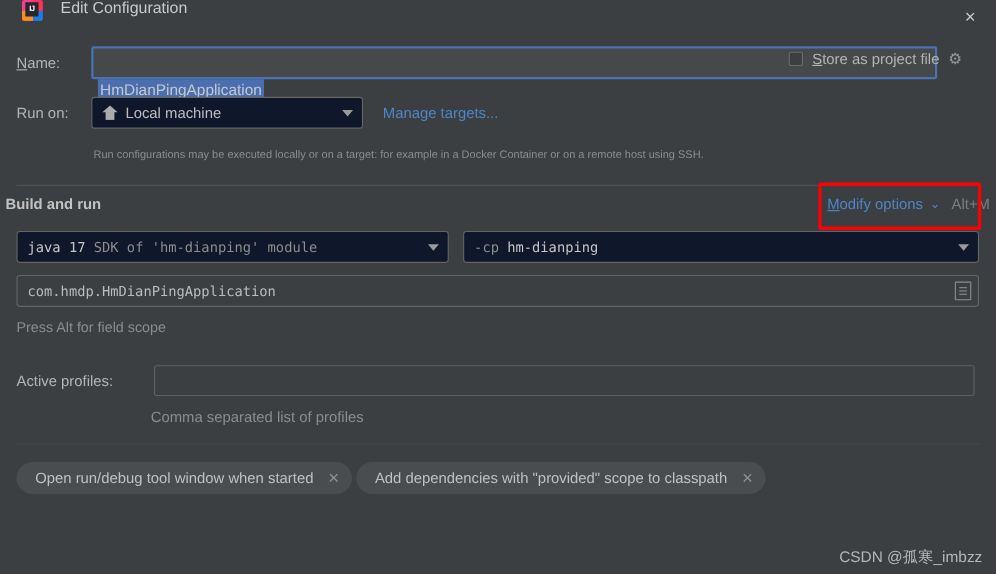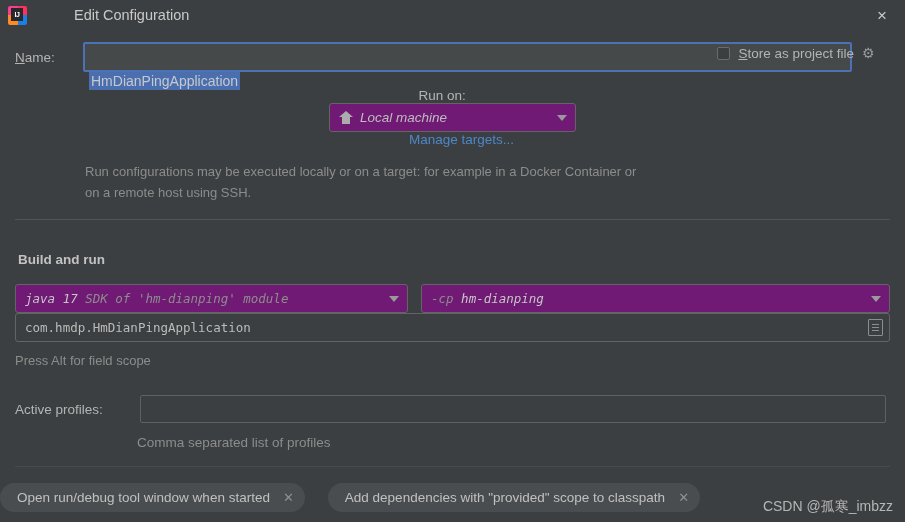--- a/index.html
+++ b/index.html
@@ -15,24 +15,22 @@
     font-family: "Liberation Sans", sans-serif;
     color: #bbbbbb;
     font-size: 13.5px;
     position: relative;
   }
 
   
   .titlebar {
     height: 30px;
     display: flex;
-    align-items: center;
-    padding-left: 8px;
-    position: relative;
-    gap: 31px;
+    padding-left: 20px;
+    position: relative;
   }
   .ij-logo {
     width: 19px; height: 19px;
     position: relative;
     flex: 0 0 auto;
     border-radius: 2px;
     overflow: hidden;
   }
   .ij-logo .q { position: absolute; width: 50%; height: 50%; }
   .ij-logo .q1 { left:0; top:0; background:#f4408e; }
@@ -113,33 +111,32 @@
   }
   .gear {
     width: 15px; height: 15px;
     position: relative;
     color: #9a9a9a;
     font-size: 14px;
     line-height: 15px;
   }
 
   
-  .runon-row { margin-top: 16px; flex-direction: column; }
+  .runon-row { margin-top: 16px; }
   .runon-label { width: 68px; }
 
   .combo {
-    background: #701a75;
+    background: #0f172a;
     border: 1px solid #646464;
     border-radius: 3px;
     height: 29px;
     display: flex;
     align-items: center;
     padding: 0 0 0 9px;
     position: relative;
-    font-style: italic;
   }
   .combo .arrow {
     width: 26px;
     display: flex; align-items: center; justify-content: center;
     margin-left: auto;
   }
   .tri {
     width: 0; height: 0;
     border-left: 5px solid transparent;
     border-right: 5px solid transparent;
@@ -168,40 +165,40 @@
   .link {
     color: #4e86c7;
     font-size: 13.5px;
     margin-left: 18px;
     white-space: nowrap;
   }
 
   
   .hint-para {
     color: #8c8c8c;
-    font-size: 13px;
+    font-size: 10px;
     line-height: 21px;
     margin: 14px 0 0 85px;
     max-width: 560px;
   }
 
   
   .sep {
     height: 1px;
     background: #515455;
     margin: 16px 15px 0 15px;
   }
   .sep.faint { background: #474a4b; }
 
   
   .section-head {
     display: flex;
     align-items: center;
-    padding: 0 18px;
-    margin-top: 28px;
+    padding: 0 5px;
+    margin-top: 5px;
     position: relative;
     height: 22px;
   }
   .section-title {
     font-size: 13.5px;
     font-weight: bold;
     color: #c2c2c2;
   }
   .modify-wrap {
     margin-left: auto;
@@ -243,21 +240,21 @@
   .jdk-combo { width: 393px; }
   .cp-combo { flex: 1; }
   .mono {
     font-family: "DejaVu Sans Mono", monospace;
     font-size: 12.5px;
   }
   .mono .dim { color: #8d8d8d; }
   .mono .bright { color: #c6c6c6; }
 
   
-  .mainclass-row { }
+  .mainclass-row { margin-top: 11px; }
   .textfield {
     flex: 1;
     height: 29px;
     background: #3c3f41;
     border: 1px solid #646464;
     border-radius: 3px;
     display: flex;
     align-items: center;
     padding: 0 6px 0 9px;
   }
@@ -294,22 +291,22 @@
   }
   .profiles-hint {
     color: #8c8c8c;
     font-size: 13.5px;
     margin: 12px 0 0 137px;
   }
 
   
   .chips {
     display: flex;
-    gap: 23px;
-    padding: 0 0;
+    gap: 4px;
+    padding: 0 15px;
     margin-top: 16px;
   }
   .chip {
     background: #4a4d4f;
     border-radius: 15px;
     height: 29px;
     display: flex;
     align-items: center;
     padding: 0 11px 0 17px;
     color: #c0c0c0;
@@ -378,20 +375,28 @@
   </div>
   <div class="link">Manage targets...</div>
 </div>
 
 <div class="hint-para">Run configurations may be executed locally or on a target: for example in a Docker Container or on a remote host using SSH.</div>
 
 <div class="sep"></div>
 
 <div class="section-head">
   <div class="section-title">Build and run</div>
+  <div class="modify-wrap">
+    <div class="redbox"></div>
+    <div class="modify-link">
+      <u>M</u><span>odify options</span>
+    </div>
+    <div class="chev">⌄</div>
+    <div class="shortcut">Alt+M</div>
+  </div>
 </div>
 
 <div class="row jdk-row">
   <div class="combo jdk-combo">
     <span class="mono"><span class="bright">java 17</span><span class="dim"> SDK of 'hm-dianping' module</span></span>
     <span class="arrow">
         <span class="tri"></span>
       </span>
   </div>
   <div class="combo cp-combo">

